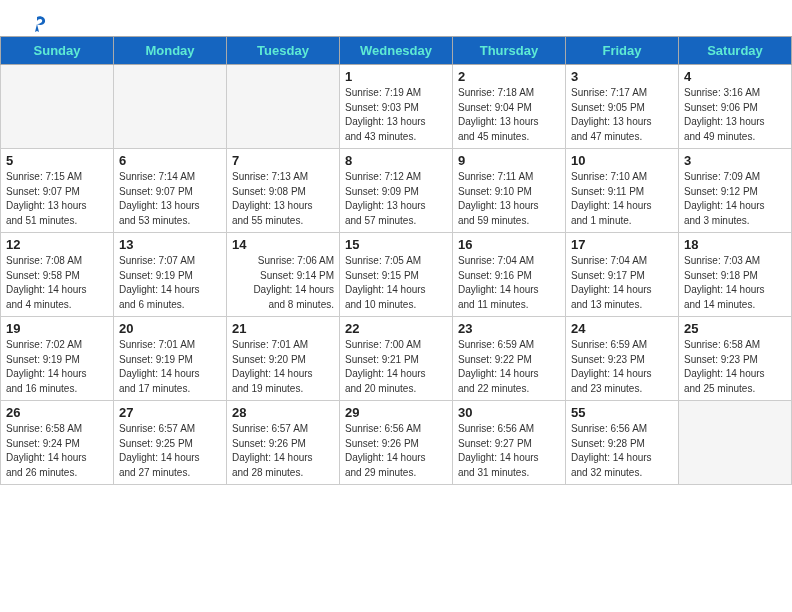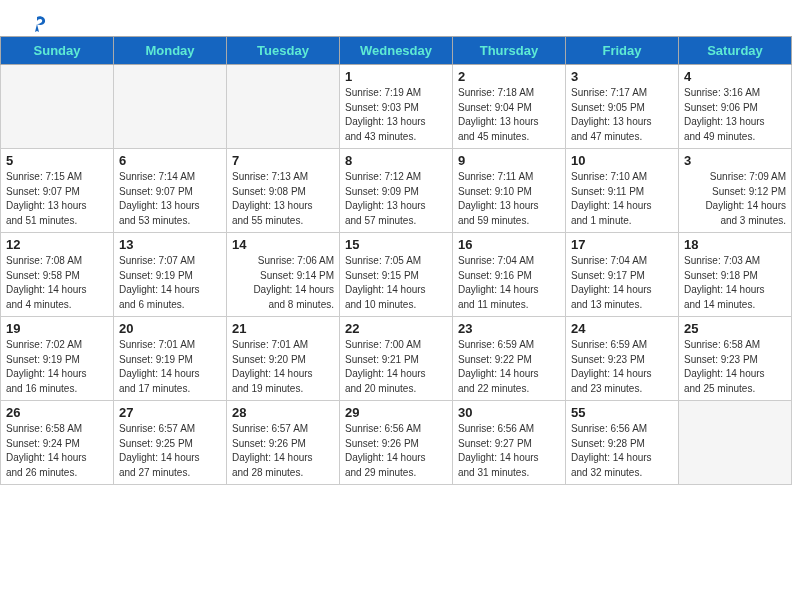--- a/index.html
+++ b/index.html
@@ -174,21 +174,21 @@
         </td>
         <td>
           <div class="day-number">10</div>
           <div class="day-info" style="white-space: pre-line;">Sunrise: 7:10 AM
 Sunset: 9:11 PM
 Daylight: 14 hours
 and 1 minute.</div>
         </td>
         <td>
           <div class="day-number">3</div>
-          <div class="day-info" style="white-space: pre-line; text-align: right;">Sunrise: 7:09 AM
+          <div class="day-info" style="white-space: pre-line;">Sunrise: 7:09 AM
 Sunset: 9:12 PM
 Daylight: 14 hours
 and 3 minutes.</div>
         </td>
       </tr>
       <tr>
         <td>
           <div class="day-number">12</div>
           <div class="day-info" style="white-space: pre-line;">Sunrise: 7:08 AM
 Sunset: 9:58 PM

